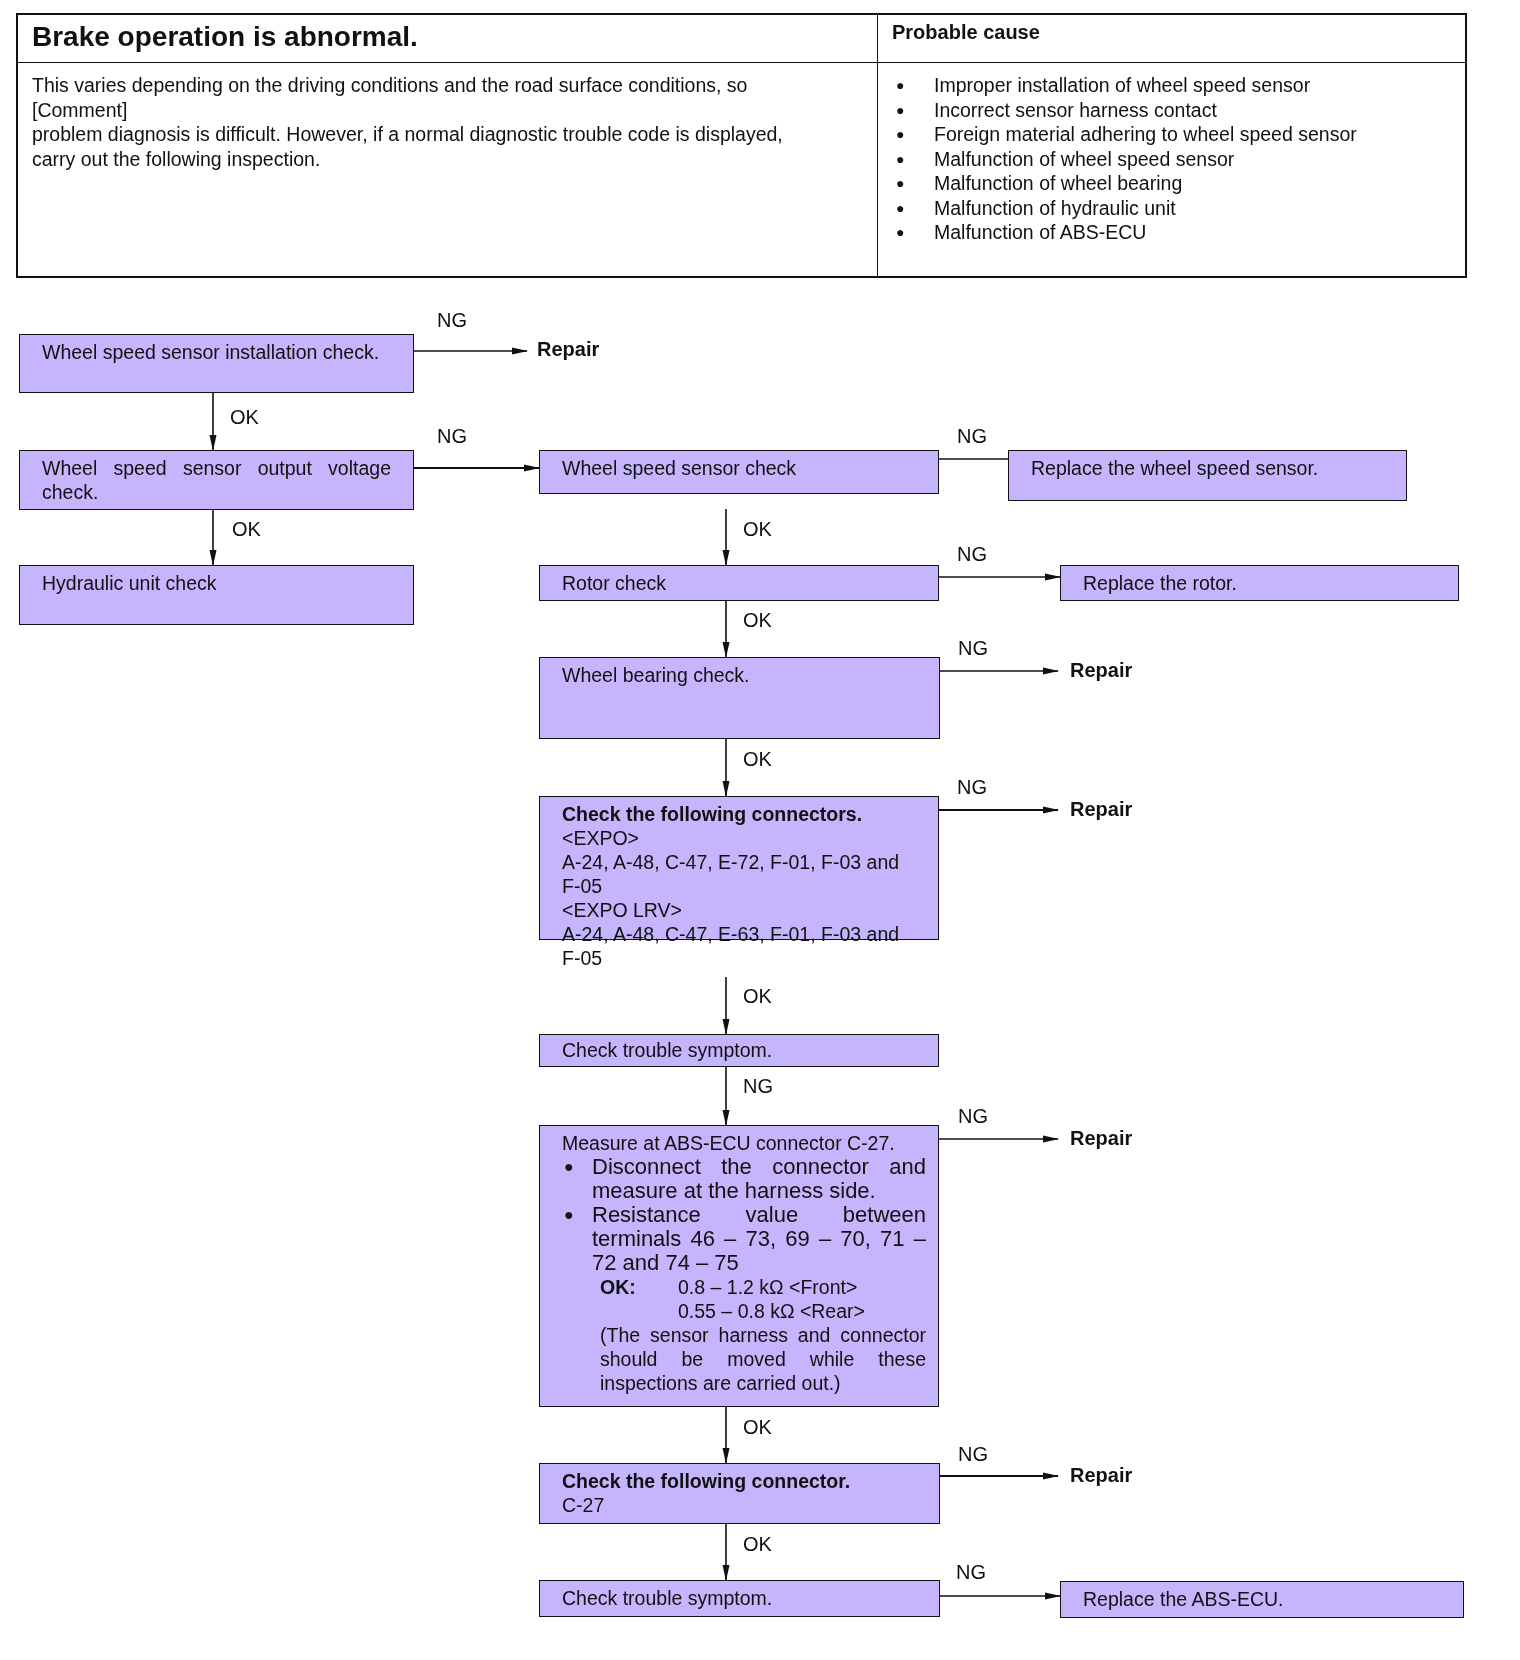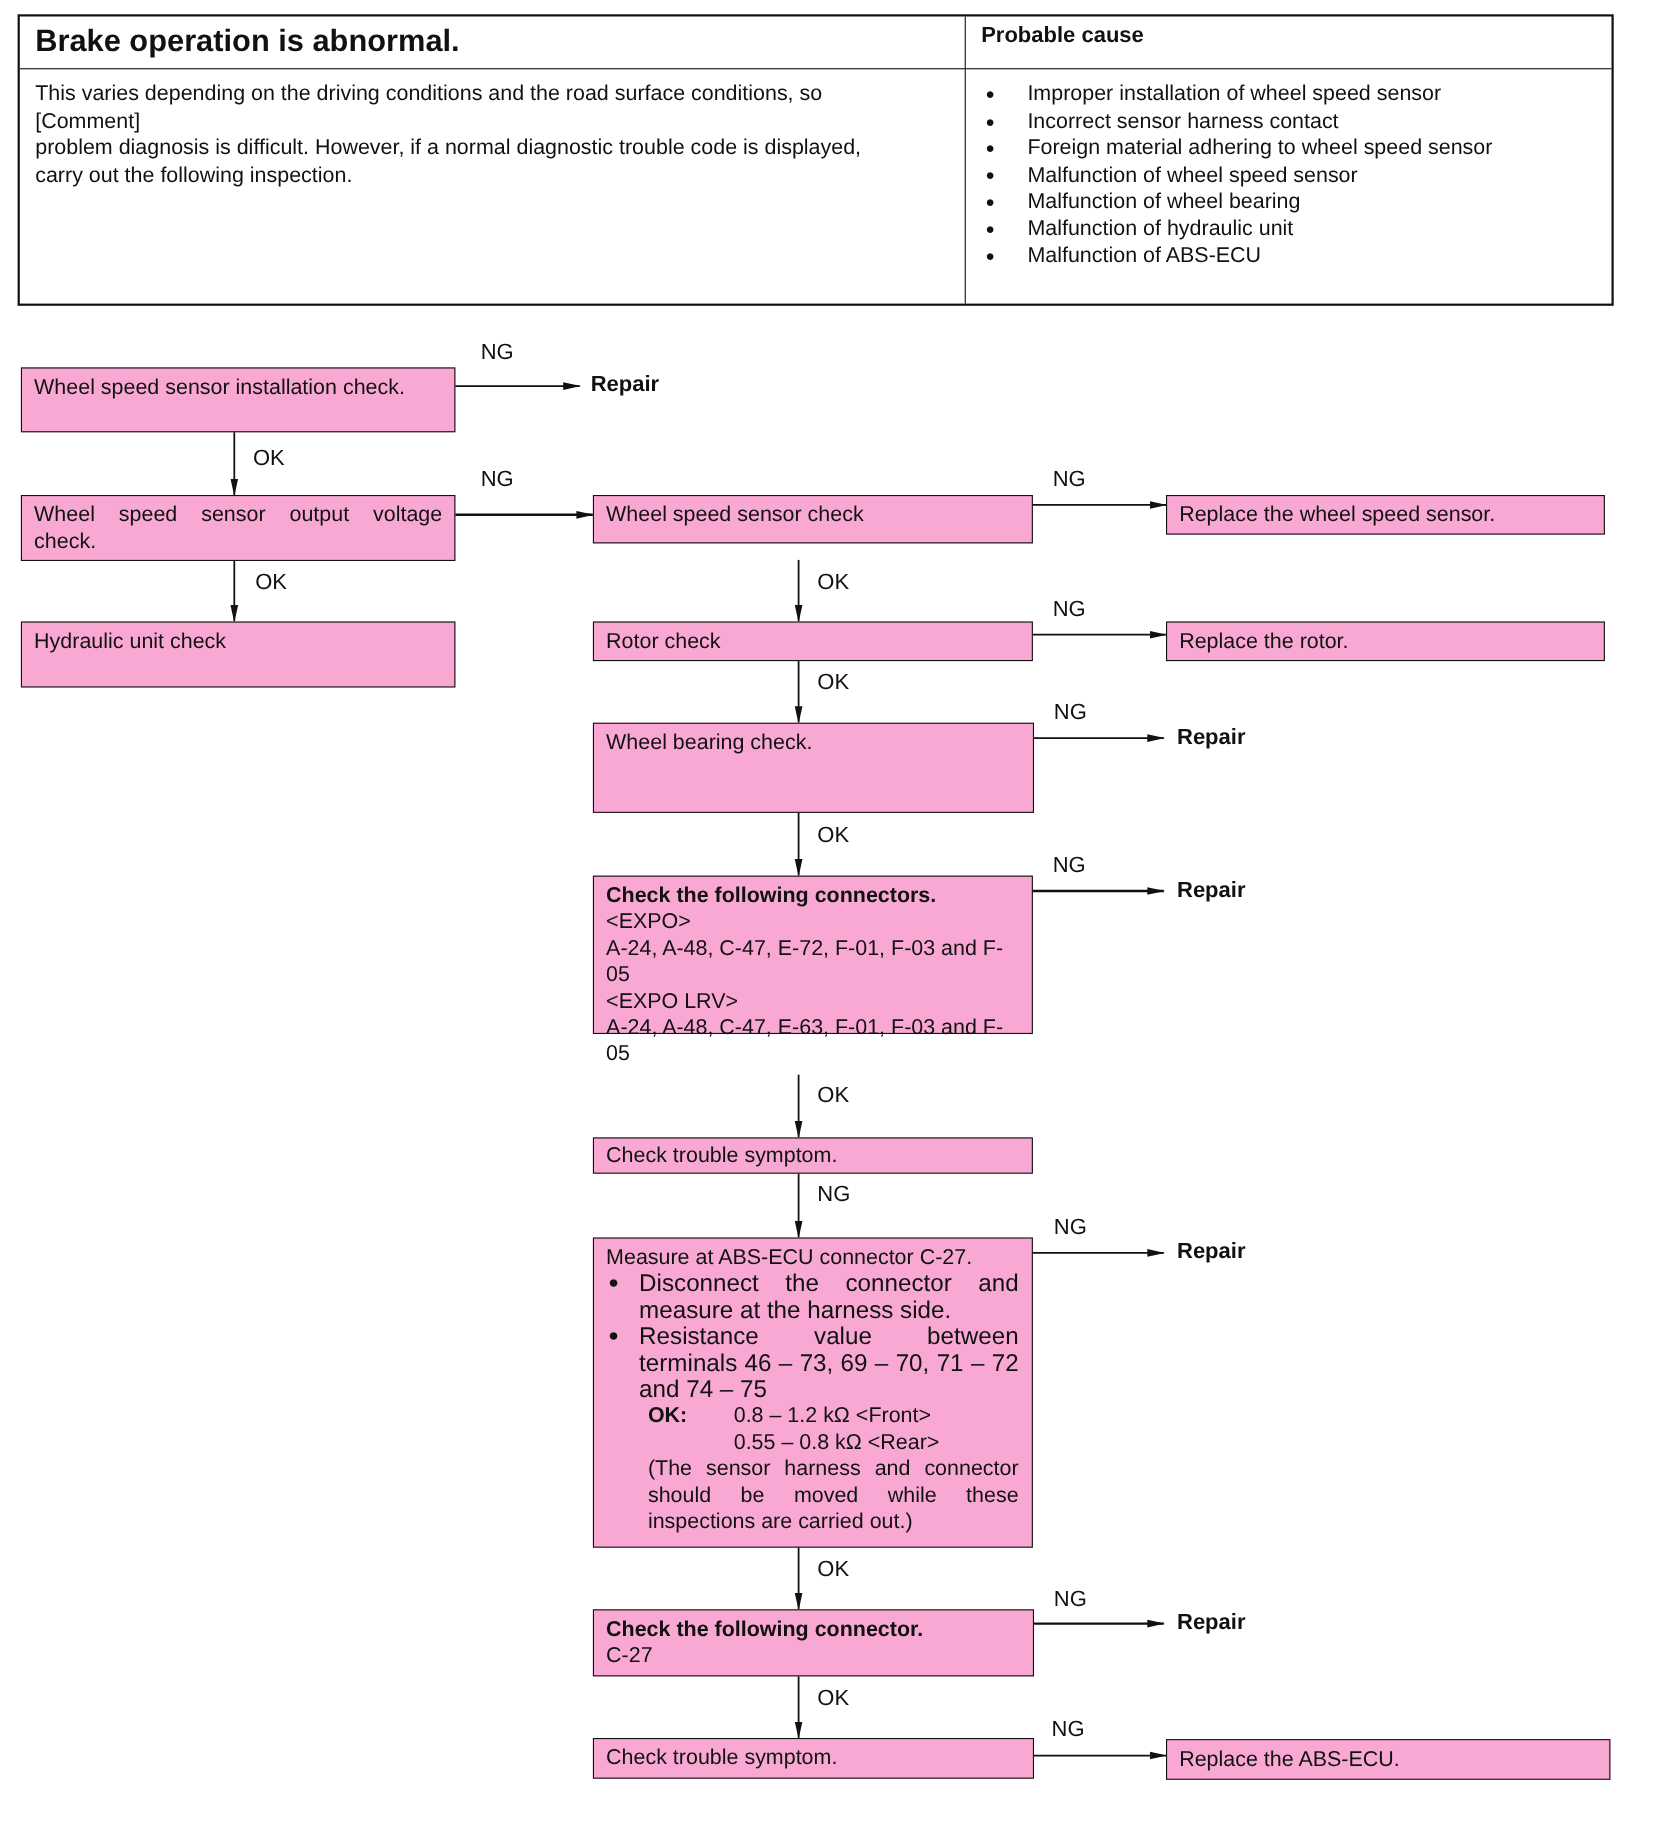--- a/index.html
+++ b/index.html
@@ -12,21 +12,21 @@
   .tbl .vdiv { left: 859px; top: 0; bottom: 0; width: 0; border-left: 1.5px solid #111; }
   .tbl .h1 { left: 14px; top: 6px; font-size: 28px; font-weight: bold; }
   .tbl .h2 { left: 874px; top: 6px; font-size: 20px; font-weight: bold; }
   .tbl .comment { left: 14px; top: 58px; width: 835px; font-size: 19.5px; line-height: 24.5px; }
   .tbl .comment div { text-align: justify; text-align-last: left; }
   .causes { left: 870px; top: 58px; font-size: 19.5px; line-height: 24.5px; margin: 0; padding: 0; list-style: none; }
   .causes li { position: relative; padding-left: 46px; white-space: nowrap; }
   .causes li::before { content: "●"; position: absolute; left: 8px; font-size: 14px; }
 
   
-  .box { border: 1.5px solid #111; background: #f9a8d4; padding: 5px 11px; font-size: 19.5px; line-height: 24px; }
+  .box { border: 1.5px solid #111; background: #c4b5fd; padding: 5px 22px; font-size: 19.5px; line-height: 24px; }
   .box .j { text-align: justify; text-align-last: justify; }
   .bold { font-weight: bold; }
   .lbl { font-size: 20px; }
   .repair { font-size: 20px; font-weight: bold; }
   .meas-list { margin: 0; padding: 0; list-style: none; font-size: 22px; line-height: 24px; }
   .meas-list li { position: relative; padding-left: 30px; text-align: justify; }
   .meas-list li::before { content: "●"; position: absolute; left: 2px; font-size: 16px; }
   .okrow { padding-left: 38px; font-size: 19.5px; line-height: 24px; position: relative; }
   .okrow .k { font-weight: bold; display: inline-block; width: 78px; }
   .okrow .v2 { padding-left: 78px; }
@@ -105,21 +105,21 @@
 <div class="abs lbl" style="left:232px;top:518px;">OK</div>
 
 <div class="abs box" style="left:19px;top:565px;width:395px;height:60px;">
   <span>Hydraulic unit check</span>
 </div>
 
 <div class="abs box" style="left:539px;top:450px;width:400px;height:44px;">
   <span>Wheel speed sensor check</span>
 </div>
 <div class="abs lbl" style="left:957px;top:425px;">NG</div>
-<div class="abs box" style="left:1060px;top:450px;width:399px;height:36px;">
+<div class="abs box" style="left:1008px;top:450px;width:399px;height:51px;">
   <span>Replace the wheel speed sensor.</span>
 </div>
 <div class="abs lbl" style="left:743px;top:518px;">OK</div>
 
 <div class="abs box" style="left:539px;top:565px;width:400px;height:36px;">
   <span>Rotor check</span>
 </div>
 <div class="abs lbl" style="left:957px;top:543px;">NG</div>
 <div class="abs box" style="left:1060px;top:565px;width:399px;height:36px;">
   <span>Replace the rotor.</span>

